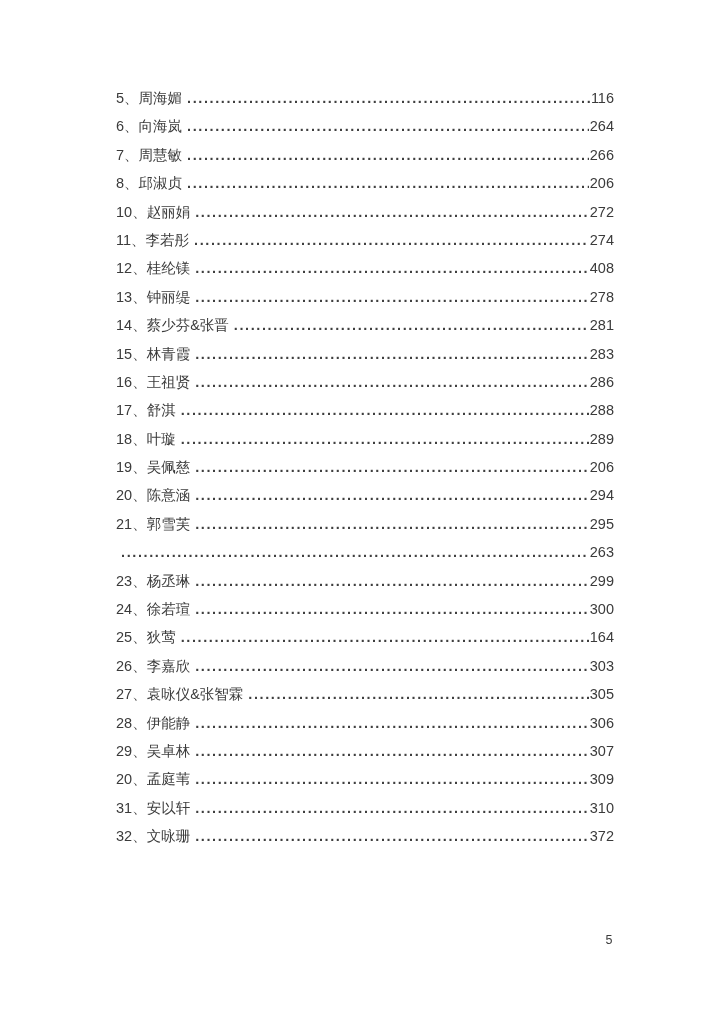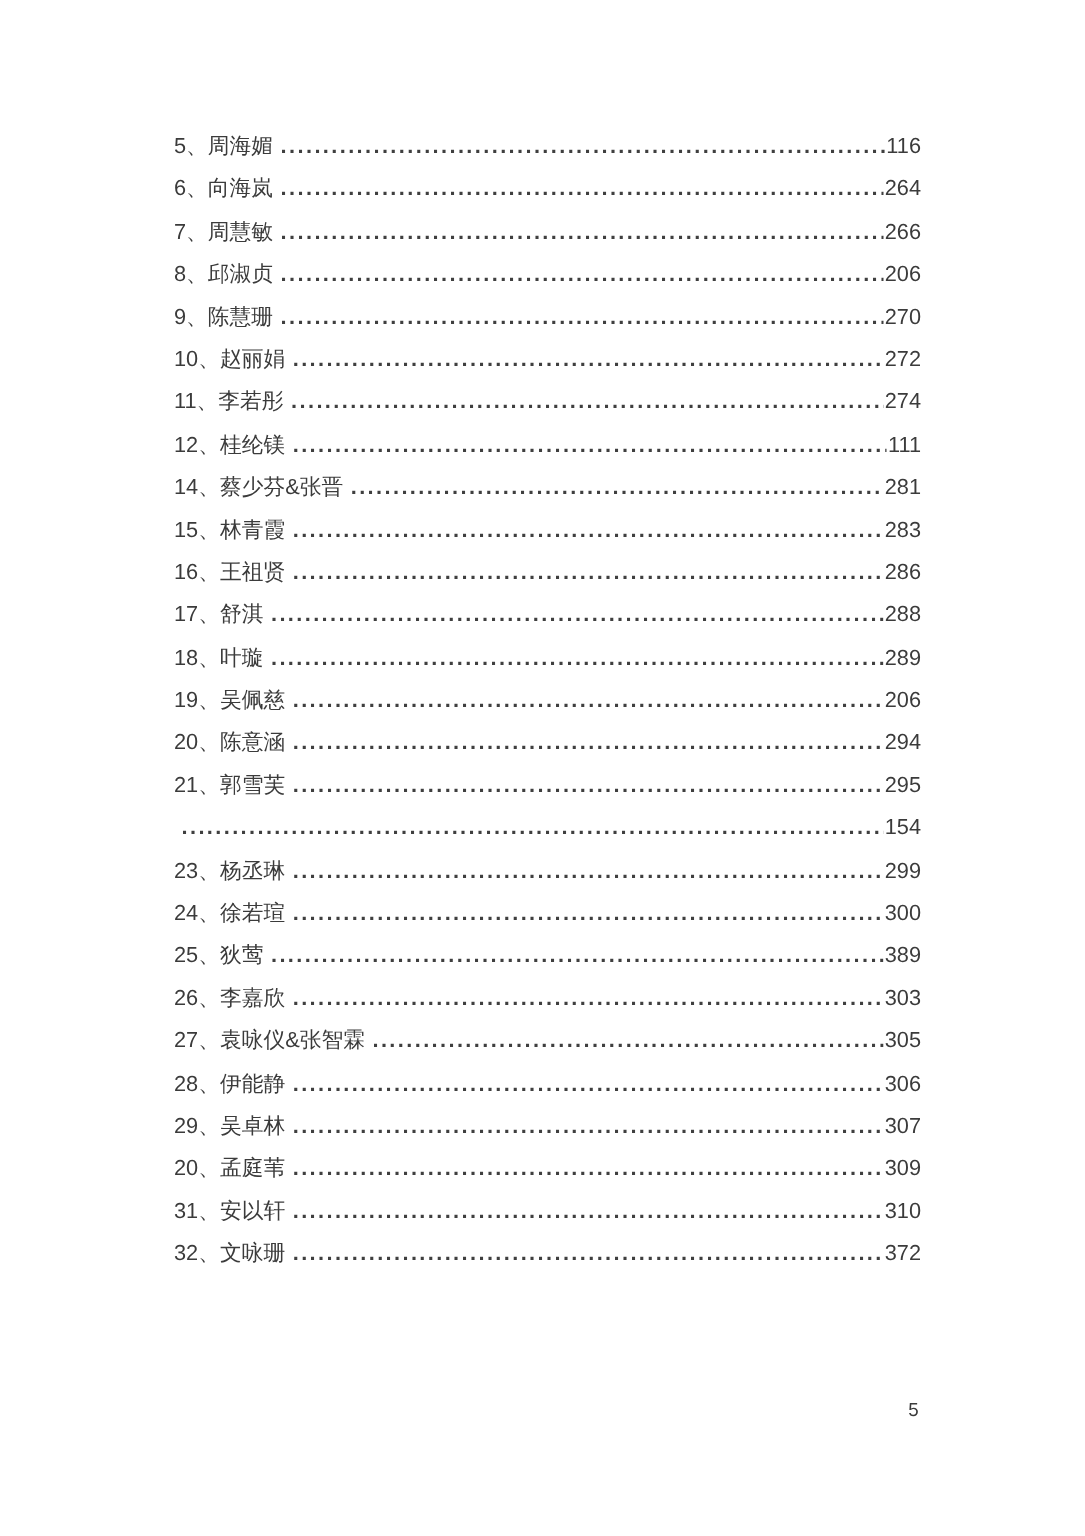--- a/index.html
+++ b/index.html
@@ -81,44 +81,44 @@
     <span class="toc-leader"></span>
     <span class="toc-pagenum">266</span>
   </div>
 
   <div class="toc-row">
     <span class="toc-label">8、邱淑贞</span>
     <span class="toc-leader"></span>
     <span class="toc-pagenum">206</span>
   </div>
 
-  <div class="toc-row">
-    <span class="toc-label">9、陈慧珊</span>
-    <span class="toc-leader"></span>
-    <span class="toc-pagenum">270</span>
-  </div>
 
   <div class="toc-row">
     <span class="toc-label">10、赵丽娟</span>
     <span class="toc-leader"></span>
     <span class="toc-pagenum">272</span>
   </div>
 
   <div class="toc-row">
     <span class="toc-label">11、李若彤</span>
     <span class="toc-leader"></span>
     <span class="toc-pagenum">274</span>
   </div>
 
   <div class="toc-row">
     <span class="toc-label">12、桂纶镁</span>
     <span class="toc-leader"></span>
-    <span class="toc-pagenum">111</span>
-  </div>
-
+    <span class="toc-pagenum">408</span>
+  </div>
+
+  <div class="toc-row">
+    <span class="toc-label">13、钟丽缇</span>
+    <span class="toc-leader"></span>
+    <span class="toc-pagenum">278</span>
+  </div>
 
   <div class="toc-row">
     <span class="toc-label">14、蔡少芬&amp;张晋</span>
     <span class="toc-leader"></span>
     <span class="toc-pagenum">281</span>
   </div>
 
   <div class="toc-row">
     <span class="toc-label">15、林青霞</span>
     <span class="toc-leader"></span>
@@ -157,39 +157,39 @@
   </div>
 
   <div class="toc-row">
     <span class="toc-label">21、郭雪芙</span>
     <span class="toc-leader"></span>
     <span class="toc-pagenum">295</span>
   </div>
 
   <div class="toc-row">
     <span class="toc-leader"></span>
-    <span class="toc-pagenum">154</span>
+    <span class="toc-pagenum">263</span>
   </div>
 
   <div class="toc-row">
     <span class="toc-label">23、杨丞琳</span>
     <span class="toc-leader"></span>
     <span class="toc-pagenum">299</span>
   </div>
 
   <div class="toc-row">
     <span class="toc-label">24、徐若瑄</span>
     <span class="toc-leader"></span>
     <span class="toc-pagenum">300</span>
   </div>
 
   <div class="toc-row">
     <span class="toc-label">25、狄莺</span>
     <span class="toc-leader"></span>
-    <span class="toc-pagenum">389</span>
+    <span class="toc-pagenum">164</span>
   </div>
 
   <div class="toc-row">
     <span class="toc-label">26、李嘉欣</span>
     <span class="toc-leader"></span>
     <span class="toc-pagenum">303</span>
   </div>
 
   <div class="toc-row">
     <span class="toc-label">27、袁咏仪&amp;张智霖</span>

